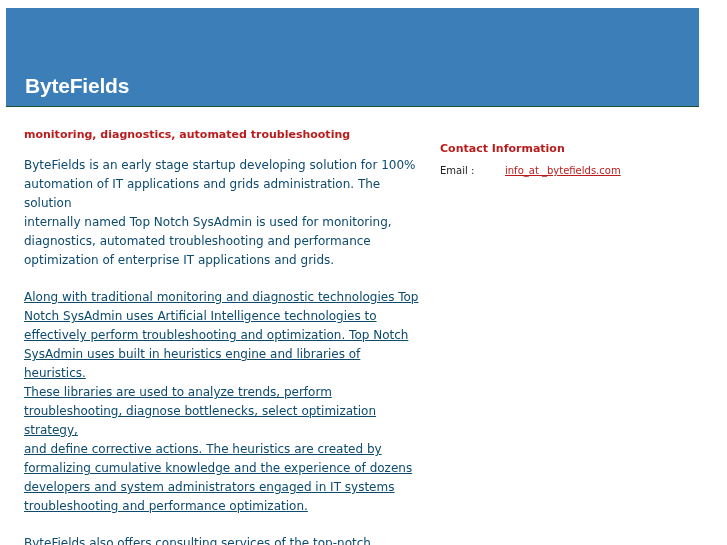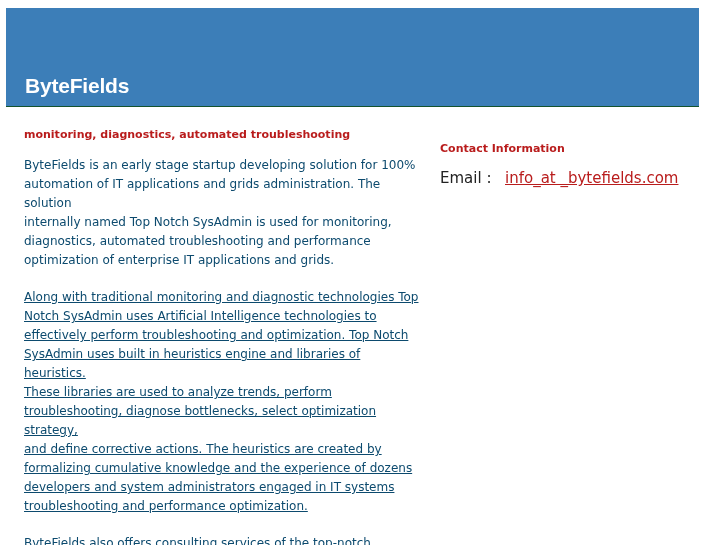--- a/index.html
+++ b/index.html
@@ -8,21 +8,21 @@
   .banner { position: absolute; left: 6px; top: 8px; width: 693px; height: 98px;
             background: #3c7eb8; border-bottom: 1px solid #14532d; }
   .brand { position: absolute; left: 19px; top: 66px; font-family: "Liberation Sans", sans-serif;
            font-weight: bold; font-size: 21px; color: #ffffff; letter-spacing: -0.2px; }
   .main { position: absolute; left: 24px; top: 126px; width: 395px; }
   .side { position: absolute; left: 440px; top: 140px; width: 260px; }
   h2 { margin: 0; font-size: 11px; font-weight: bold; color: #b91c1c; line-height: 18px; }
   p { margin: 0; font-size: 12px; line-height: 19px; color: #0c4a6e; white-space: pre-line; }
   .p1 { margin-top: 12px; }
   .p2, .p3 { margin-top: 18px; text-decoration: underline; }
-  .contact { margin-top: 12px; font-size: 15px; line-height: 17px; display: flex; }
+  .contact { margin-top: 4px; font-size: 10px; line-height: 17px; display: flex; }
   .contact .label { width: 65px; }
   .contact a { color: #b91c1c; text-decoration: underline; }
 </style>
 </head>
 <body>
 
 <div class="banner">
   <div class="brand">ByteFields</div>
 </div>
 

